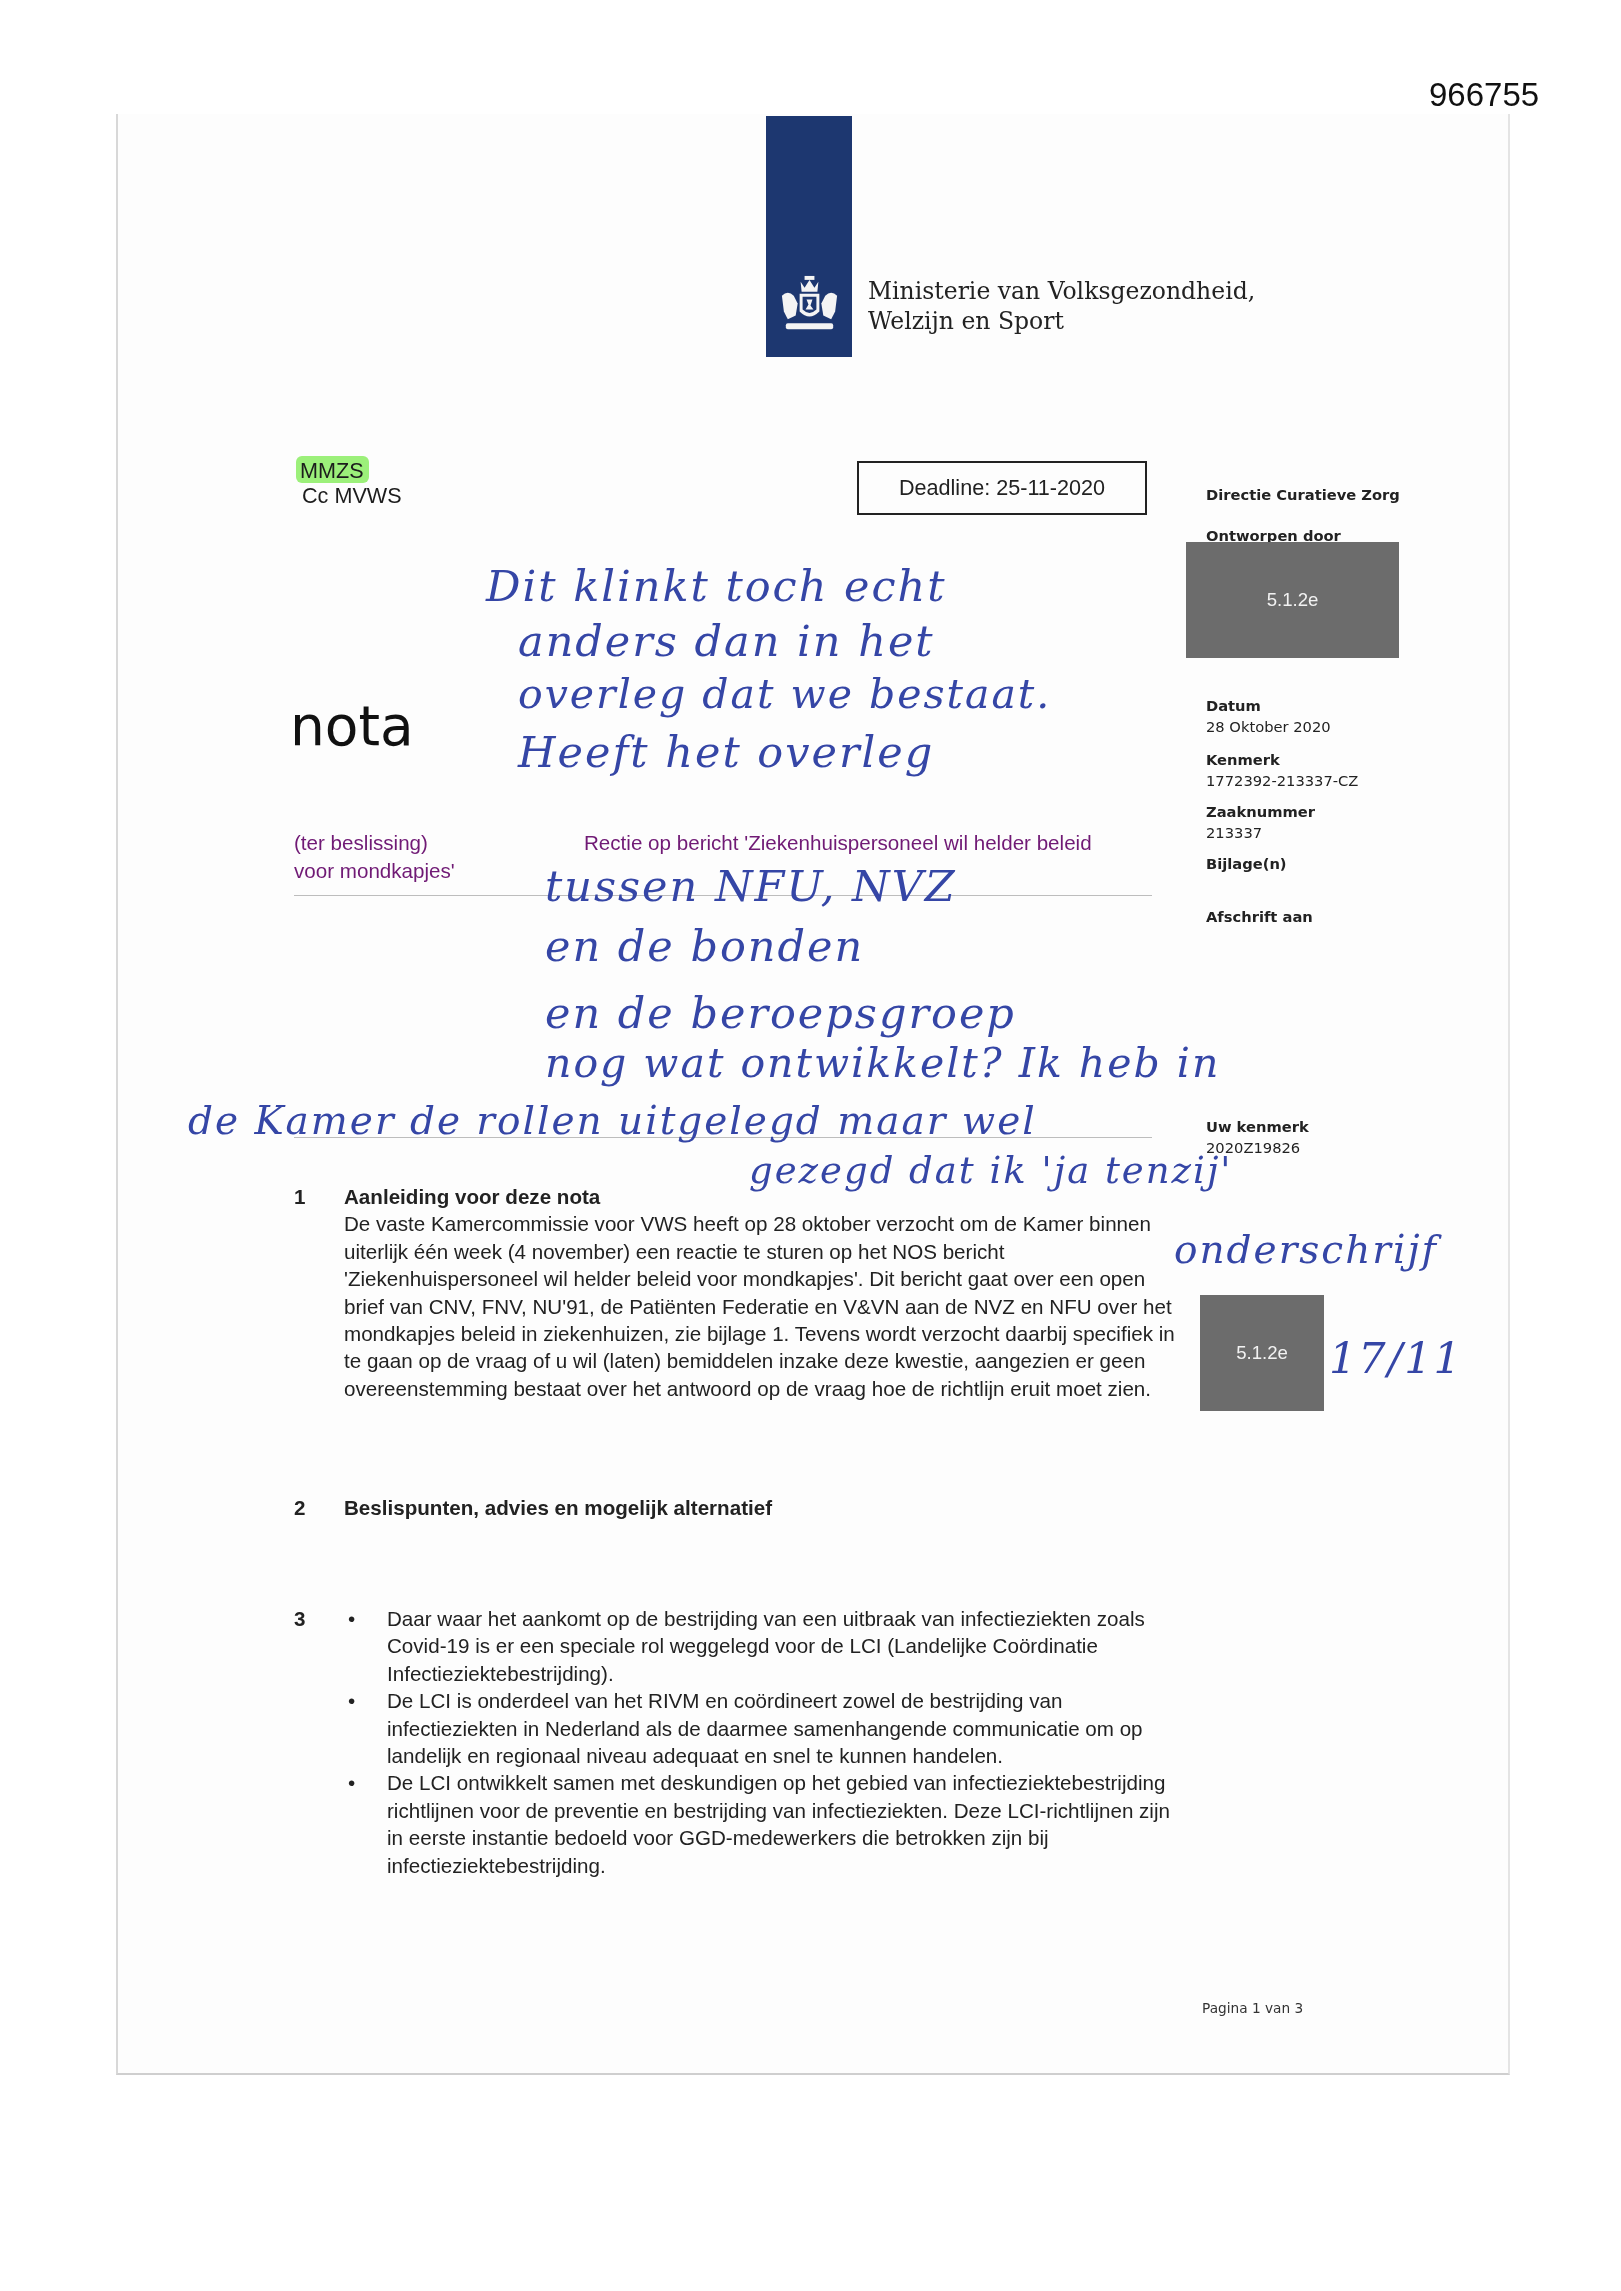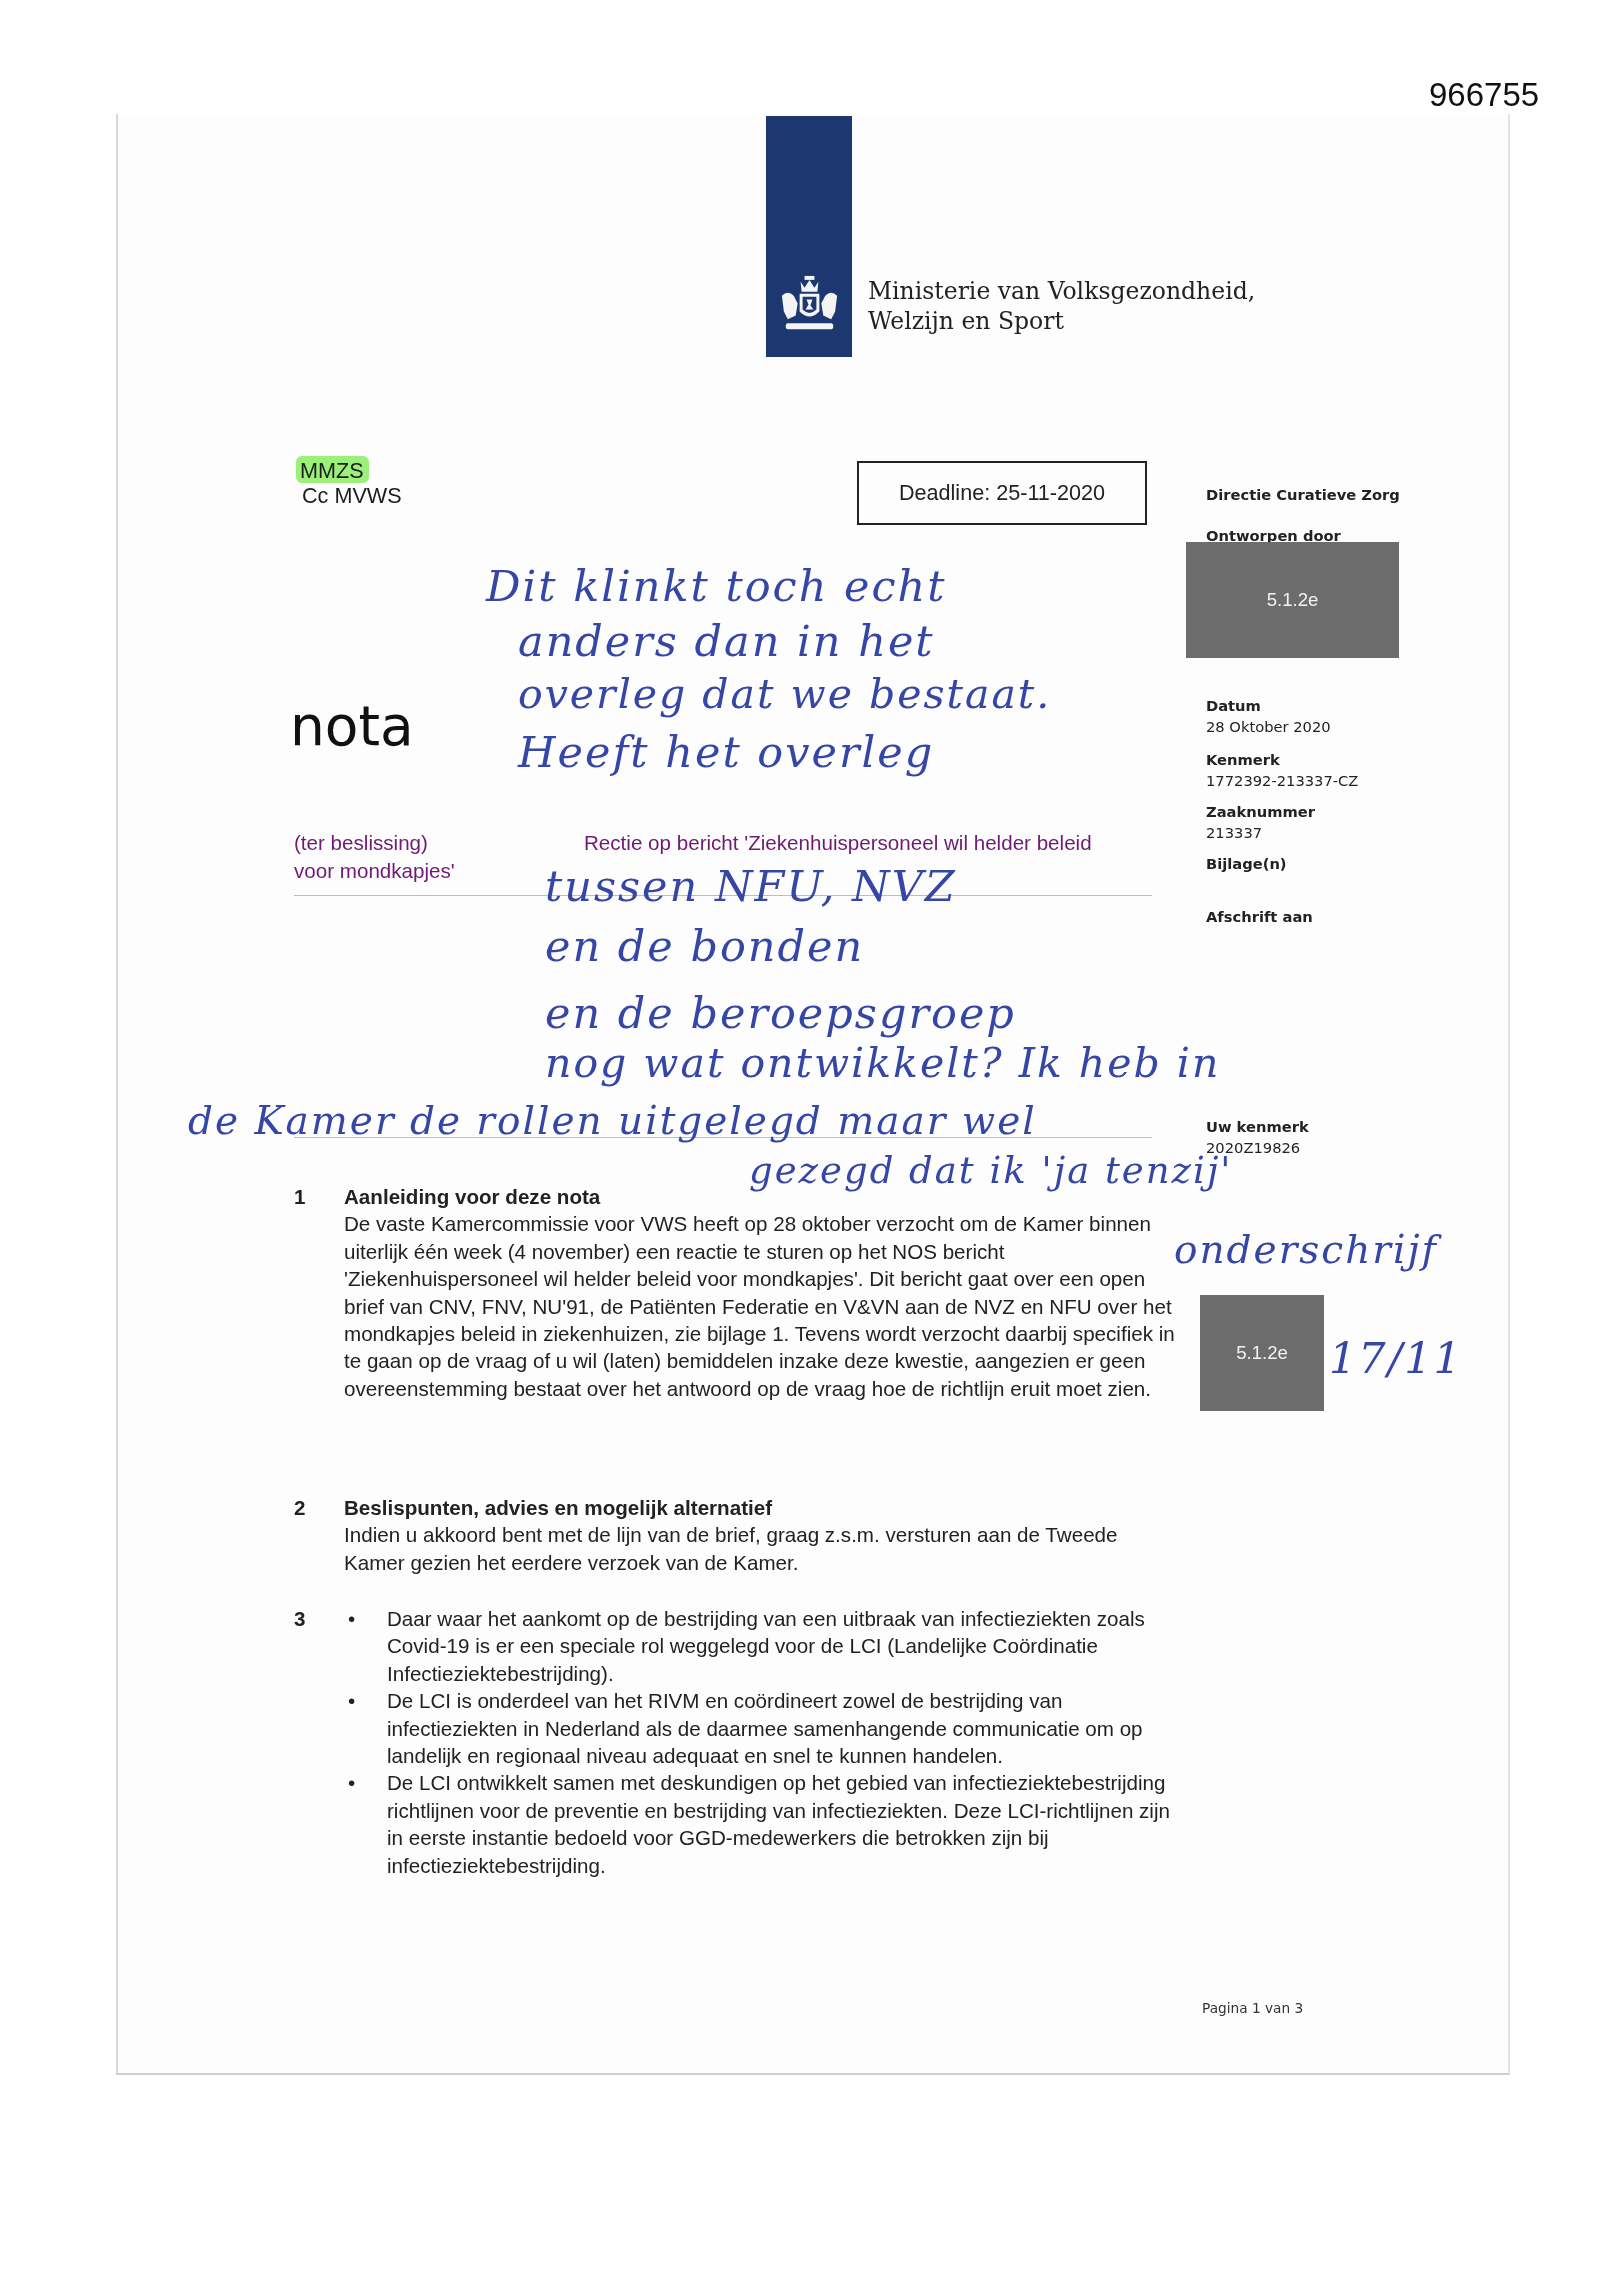--- a/index.html
+++ b/index.html
@@ -5,21 +5,21 @@
   html, body { margin:0; padding:0; background:#ffffff; }
   body { width:1621px; height:2292px; position:relative; overflow:hidden; font-family:"DejaVu Sans", sans-serif; color:#1a1a1a; }
   .abs { position:absolute; }
   .docnum { left:1429px; top:76px; font-family:"Liberation Sans", sans-serif; font-size:33px; color:#111; }
   .page { left:116px; top:114px; width:1390px; height:1959px; background:#fdfdfd; border-left:2px solid #d8d8d8; border-bottom:2.9px solid #cfcfcf; border-right:2px solid #e4e4e4; }
   .logo-bar { left:766px; top:116px; width:86px; height:241px; background:#1d3770; }
   .crest { left:774px; top:272px; width:71px; height:71px; }
   .ministry { left:868px; top:276px; font-family:"DejaVu Serif", serif; font-size:23.5px; line-height:30px; color:#222; }
   .addressee { left:302px; top:459px; font-family:"Liberation Sans", sans-serif; font-size:21.6px; line-height:24.5px; color:#1c1c1c; }
   .hl { background:#9cf07a; padding:2px 5.9px 0 3.9px; margin-left:-5.9px; border-radius:5.9px; }
-  .deadline { left:857px; top:461px; width:290px; height:64px; border:2px solid #222; box-sizing:border-box; font-family:"Liberation Sans", sans-serif; font-size:21.6px; display:flex; align-items:center; justify-content:center; color:#222; }
+  .deadline { left:857px; top:461px; width:290px; height:54px; border:2px solid #222; box-sizing:border-box; font-family:"Liberation Sans", sans-serif; font-size:21.6px; display:flex; align-items:center; justify-content:center; color:#222; }
   .side { left:1206px; font-family:"DejaVu Sans", sans-serif; font-size:14.7px; line-height:20.6px; color:#222; }
   .side b { font-weight:bold; }
   .redact { background:#6c6c6c; color:#f2f2f2; font-family:"Liberation Sans", sans-serif; font-size:18.6px; display:flex; align-items:center; justify-content:center; }
   .nota { left:290px; top:694px; font-family:"DejaVu Sans", sans-serif; font-size:55px; color:#111; }
   .subject { font-family:"Liberation Sans", sans-serif; font-size:20.6px; line-height:27.4px; color:#701a75; }
   .rule { height:1px; background:#bdbdbd; left:294px; width:858px; }
   .section { left:294px; width:887px; font-family:"Liberation Sans", sans-serif; font-size:20.6px; line-height:27.4px; color:#222; }
   .sec-num { position:absolute; left:0; top:0; font-weight:bold; }
   .sec-title { margin-left:50px; font-weight:bold; }
   .sec-body { margin-left:50px; }
@@ -94,21 +94,20 @@
 
 <div class="abs section" style="top:1183px;">
   <div class="sec-num">1</div>
   <div class="sec-title">Aanleiding voor deze nota</div>
   <div class="sec-body">De vaste Kamercommissie voor VWS heeft op 28 oktober verzocht om de Kamer binnen uiterlijk één week (4 november) een reactie te sturen op het NOS bericht 'Ziekenhuispersoneel wil helder beleid voor mondkapjes'. Dit bericht gaat over een open brief van CNV, FNV, NU'91, de Patiënten Federatie en V&amp;VN aan de NVZ en NFU over het mondkapjes beleid in ziekenhuizen, zie bijlage 1. Tevens wordt verzocht daarbij specifiek in te gaan op de vraag of u wil (laten) bemiddelen inzake deze kwestie, aangezien er geen overeenstemming bestaat over het antwoord op de vraag hoe de richtlijn eruit moet zien.</div>
 </div>
 
 <div class="abs section" style="top:1494px;">
   <div class="sec-num">2</div>
   <div class="sec-title">Beslispunten, advies en mogelijk alternatief</div>
-  <div class="sec-body">Indien u akkoord bent met de lijn van de brief, graag z.s.m. versturen aan de Tweede Kamer gezien het eerdere verzoek van de Kamer.</div>
 </div>
 
 <div class="abs section" style="top:1605px;">
   <div class="sec-num">3</div>
   <ul class="bullets">
     <li>Daar waar het aankomt op de bestrijding van een uitbraak van infectieziekten zoals Covid-19 is er een speciale rol weggelegd voor de LCI (Landelijke Coördinatie Infectieziektebestrijding).</li>
     <li>De LCI is onderdeel van het RIVM en coördineert zowel de bestrijding van infectieziekten in Nederland als de daarmee samenhangende communicatie om op landelijk en regionaal niveau adequaat en snel te kunnen handelen.</li>
     <li>De LCI ontwikkelt samen met deskundigen op het gebied van infectieziektebestrijding richtlijnen voor de preventie en bestrijding van infectieziekten. Deze LCI-richtlijnen zijn in eerste instantie bedoeld voor GGD-medewerkers die betrokken zijn bij infectieziektebestrijding.</li>
   </ul>
 </div>

